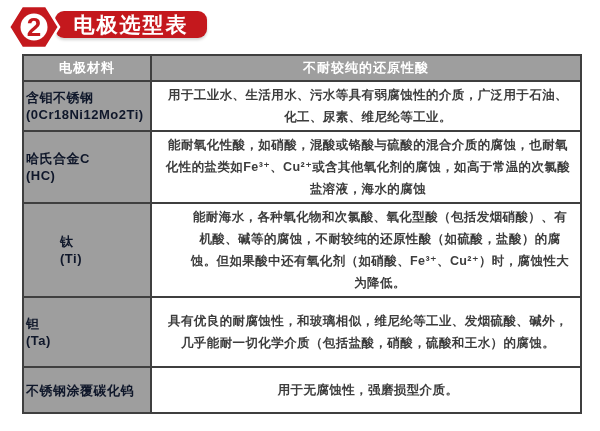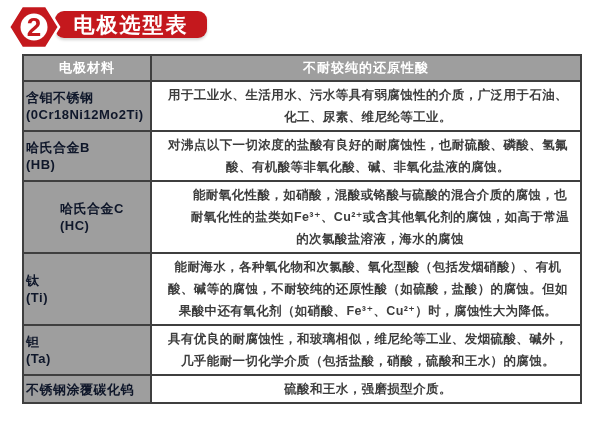--- a/index.html
+++ b/index.html
@@ -86,27 +86,20 @@
   </thead>
   <tbody id="tbody">
   <tr>
     <td class="material">
       <div>含钼不锈钢</div>
       <div>(0Cr18Ni12Mo2Ti)</div>
     </td>
     <td class="desc">用于工业水、生活用水、污水等具有弱腐蚀性的介质，广泛用于石油、化工、尿素、维尼纶等工业。</td>
   </tr>
 
-  <tr>
-    <td class="material">
-      <div>哈氏合金B</div>
-      <div>(HB)</div>
-    </td>
-    <td class="desc">对沸点以下一切浓度的盐酸有良好的耐腐蚀性，也耐硫酸、磷酸、氢氟酸、有机酸等非氧化酸、碱、非氧化盐液的腐蚀。</td>
-  </tr>
 
   <tr>
     <td class="material">
       <div>哈氏合金C</div>
       <div>(HC)</div>
     </td>
     <td class="desc">能耐氧化性酸，如硝酸，混酸或铬酸与硫酸的混合介质的腐蚀，也耐氧化性的盐类如Fe³⁺、Cu²⁺或含其他氧化剂的腐蚀，如高于常温的次氯酸盐溶液，海水的腐蚀</td>
   </tr>
 
   <tr>
@@ -123,17 +116,17 @@
       <div>(Ta)</div>
     </td>
     <td class="desc">具有优良的耐腐蚀性，和玻璃相似，维尼纶等工业、发烟硫酸、碱外，几乎能耐一切化学介质（包括盐酸，硝酸，硫酸和王水）的腐蚀。</td>
   </tr>
 
   <tr>
     <td class="material">
       <div>不锈钢涂覆碳化钨</div>
       <div></div>
     </td>
-    <td class="desc">硫酸和王水，强磨损型介质。</td>
+    <td class="desc">用于无腐蚀性，强磨损型介质。</td>
   </tr>
 
 </tbody>
 </table>
 
 </body></html>

